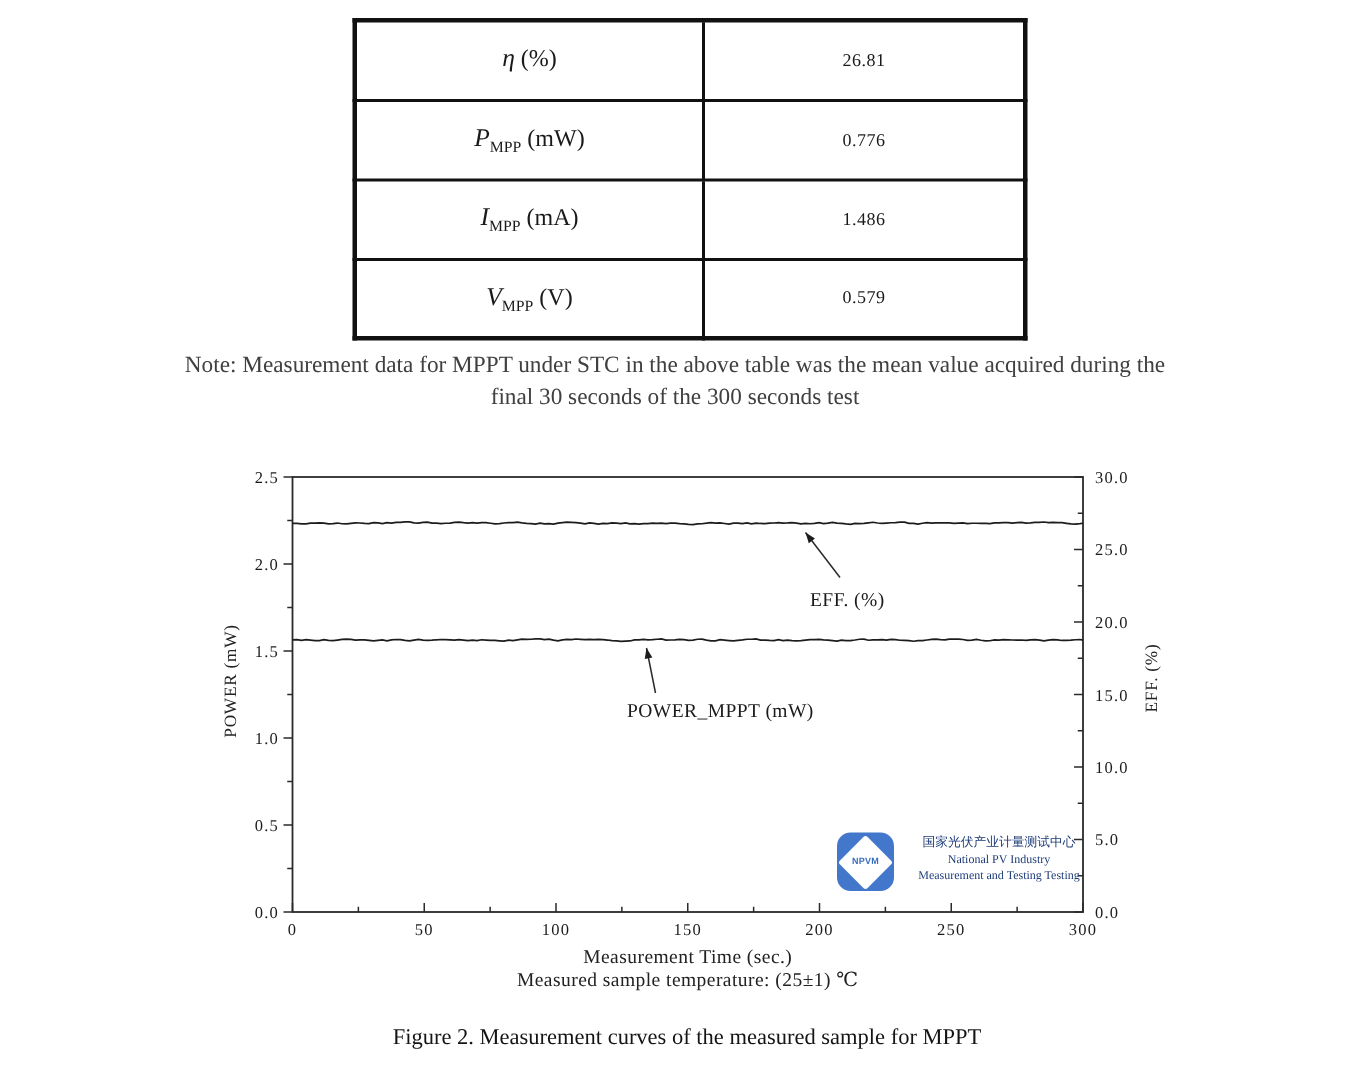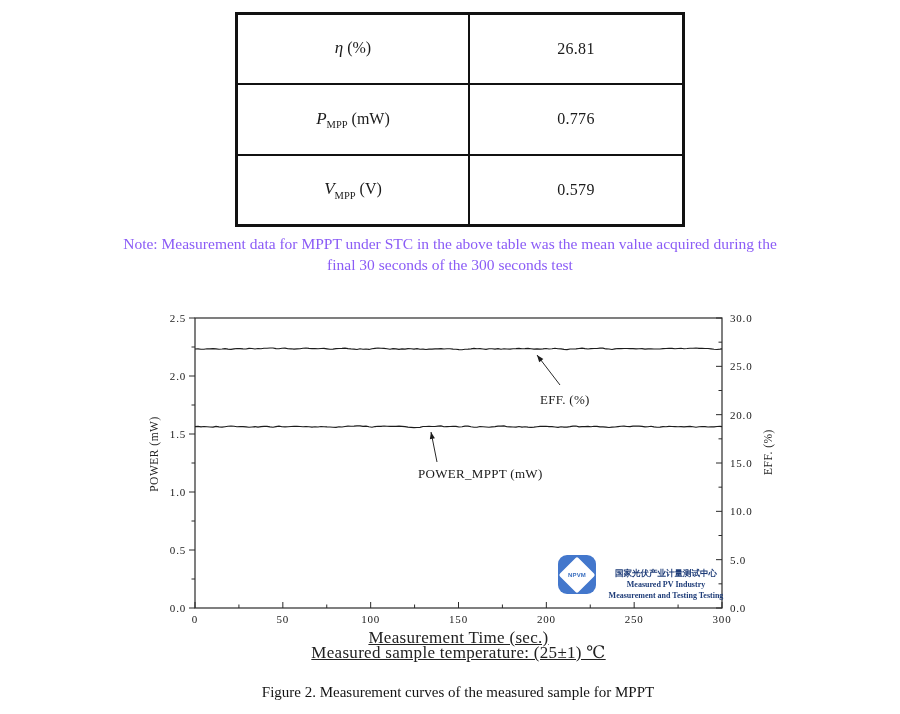--- a/index.html
+++ b/index.html
@@ -26,30 +26,30 @@
     text-align: center;
     vertical-align: middle;
     height: 53px;
     font-size: 16px;
   }
   .results-table { border: 3px solid #111; }
   .results-table td.lbl { width: 52%; }
   .results-table .sym { font-style: italic; font-size: 17px; }
   .results-table sub { font-size: 10.5px; font-style: normal; margin-top: 32px; }
   .results-table .unit { font-size: 16px; }
-  .results-table td.val { font-size: 16px; letter-spacing: 0.3px; }
+  .results-table td.val { font-size: 12px; letter-spacing: 0.3px; }
 
   
   .note {
     position: absolute;
     left: 0; top: 233px; width: 900px;
     text-align: center;
     font-size: 15.5px;
     line-height: 21px;
-    color: #8b5cf6;
+    color: #404040;
   }
 
   
   .chart {
     position: absolute;
     left: 140px; top: 300px;
     width: 650px; height: 375px;
   }
   .chart svg { position: absolute; left: 0; top: 0; }
   .axis-label {
@@ -65,25 +65,24 @@
     transform: rotate(-90deg);
   }
   .axis-label-right {
     left: 588px; top: 146px; width: 80px;
     transform: rotate(-90deg);
   }
   .x-captions {
     position: absolute;
     left: 55px; top: 330px; width: 527px;
     text-align: center;
-    font-size: 17px;
+    font-size: 13px;
     line-height: 15px;
     color: #222;
     letter-spacing: 0.3px;
-    text-decoration: underline;
   }
 
   
   .logo-group { position: absolute; left: 418px; top: 253px; width: 172px; height: 44px; }
   .logo-badge {
     position: absolute; left: 0; top: 2px;
     width: 38px; height: 39px;
     background: #4377cc;
     border-radius: 9px;
   }
@@ -99,25 +98,24 @@
     text-align: center;
     font-size: 6px; font-weight: bold;
     color: #3a6fc0;
     font-family: "Liberation Sans", sans-serif;
     letter-spacing: 0.2px;
   }
   .logo-text {
     position: absolute; left: 44px; top: 3px; width: 128px;
     text-align: center;
     color: #1e3c78;
-    font-weight: bold;
+    font-weight: normal;
     font-size: 8px;
     line-height: 11px;
     white-space: nowrap;
-    margin-top: 12px;
   }
   .logo-text .cn { font-size: 8.5px; }
 
   
   .figure-caption {
     position: absolute;
     left: 0; top: 684px; width: 900px;
     text-align: center;
     font-size: 15px;
     color: #141414;
@@ -131,20 +129,24 @@
 
   <table class="results-table">
     <tbody>
         <tr>
       <td class="lbl"><span class="sym">η</span><sub></sub><span class="unit"> (%)</span></td>
       <td class="val">26.81</td>
     </tr>
     <tr>
       <td class="lbl"><span class="sym">P</span><sub>MPP</sub><span class="unit"> (mW)</span></td>
       <td class="val">0.776</td>
+    </tr>
+    <tr>
+      <td class="lbl"><span class="sym">I</span><sub>MPP</sub><span class="unit"> (mA)</span></td>
+      <td class="val">1.486</td>
     </tr>
     <tr>
       <td class="lbl"><span class="sym">V</span><sub>MPP</sub><span class="unit"> (V)</span></td>
       <td class="val">0.579</td>
     </tr>
   </tbody>
     </table>
 
   <div class="note">
     <div>Note: Measurement data for MPPT under STC in the above table was the mean value acquired during the</div>
@@ -229,21 +231,21 @@
       <div>Measured sample temperature: (25±1) ℃</div>
     </div>
 
     <div class="logo-group">
       <div class="logo-badge">
         <div class="logo-diamond"></div>
         <div class="logo-badge-text">NPVM</div>
       </div>
       <div class="logo-text">
         <div class="cn">国家光伏产业计量测试中心</div>
-        <div>Measured PV Industry</div>
+        <div>National PV Industry</div>
         <div>Measurement and Testing Testing</div>
       </div>
     </div>
   </div>
 
   <div class="figure-caption">Figure 2. Measurement curves of the measured sample for MPPT</div>
 
 </div>
 
 </body></html>

